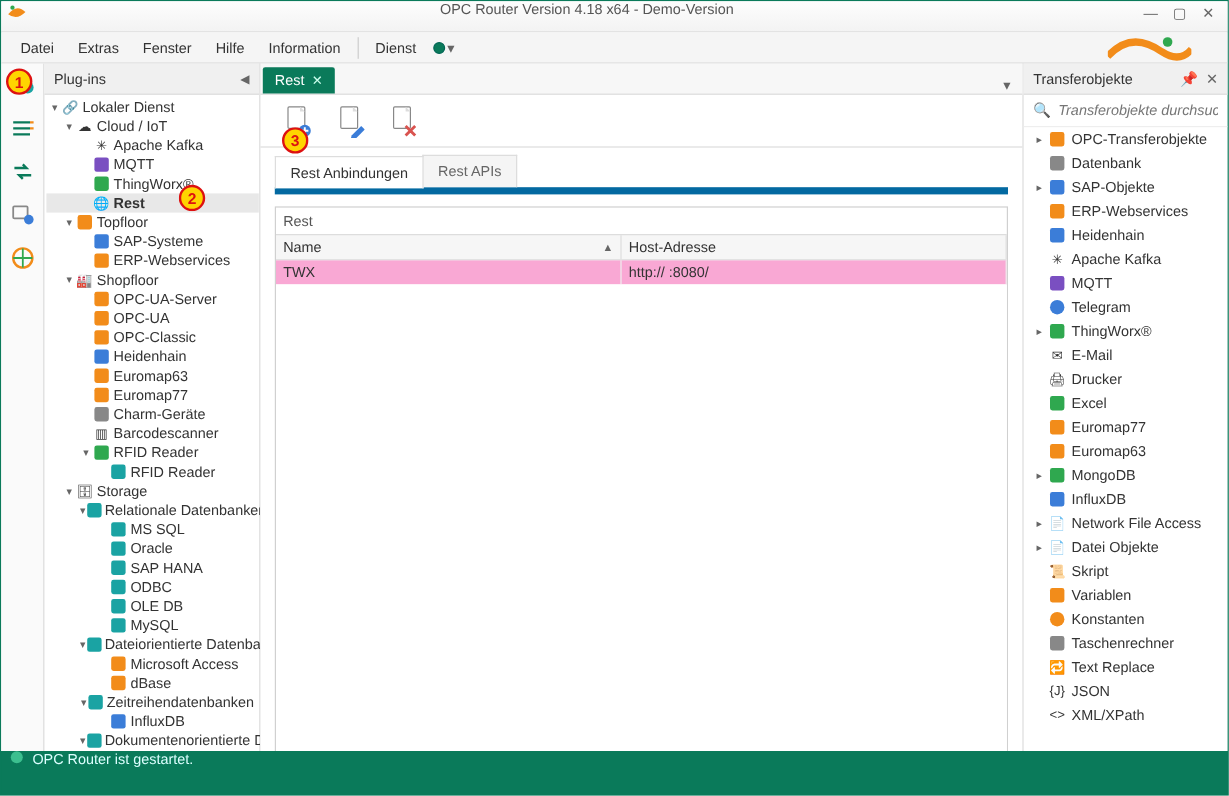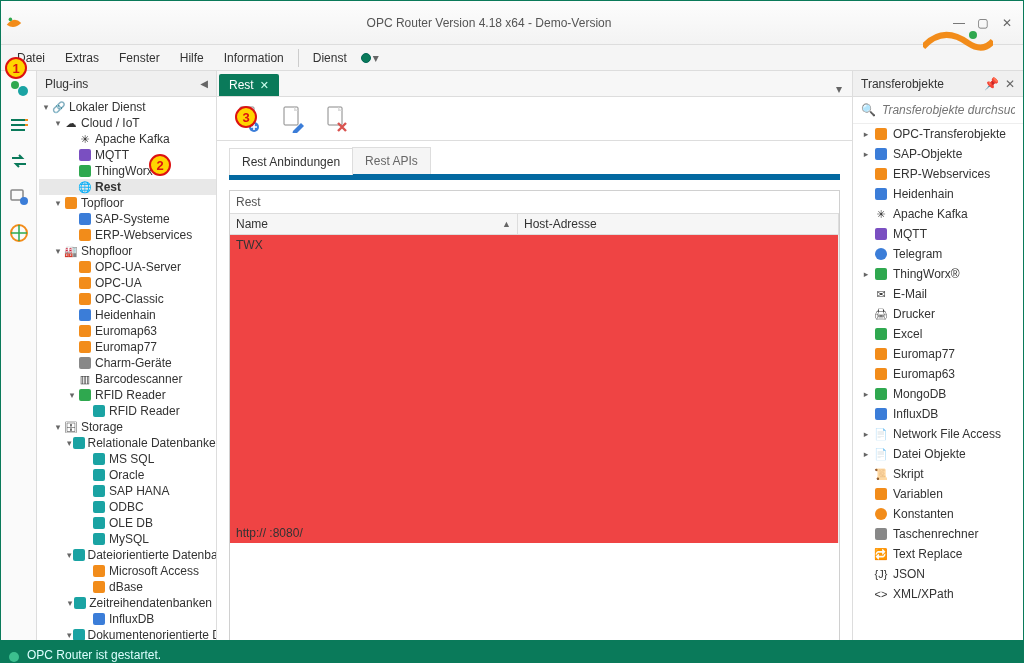--- a/index.html
+++ b/index.html
@@ -1,19 +1,19 @@
 <!DOCTYPE html>
 <html><head>
 <meta charset="utf-8">
 <style>
 * { box-sizing: border-box; margin: 0; padding: 0; font-family: "Segoe UI", Tahoma, sans-serif; font-size: 12px; }
 body { width: 1024px; height: 663px; overflow: hidden; background: #fff; border: 1px solid #0a7a5a; position: relative; }
 
 
-.titlebar { height: 44px; background: linear-gradient(#fdfdfd, #f3f3f3); display: flex; align-items: center; padding: 0 4px; border-bottom: 1px solid #ddd; }
+.titlebar { height: 26px; background: linear-gradient(#fdfdfd, #f3f3f3); display: flex; align-items: flex-start; padding: 0 4px; border-bottom: 1px solid #ddd; }
 .titlebar .logo { width: 18px; height: 18px; margin-right: 8px; }
 .titlebar .title { flex: 1; text-align: center; color: #555; font-size: 12px; }
 .winbtn { width: 24px; height: 20px; display: flex; align-items: center; justify-content: center; color: #666; cursor: pointer; }
 
 
 .menubar { height: 26px; background: #f5f5f5; border-bottom: 1px solid #ddd; display: flex; align-items: center; padding: 0 6px; }
 .menubar .mitem { padding: 4px 10px; color: #333; cursor: pointer; }
 .menubar .sep { width: 1px; height: 18px; background: #ccc; margin: 0 4px; }
 .menubar .dot { width: 10px; height: 10px; border-radius: 50%; background: #0a7a5a; border: 1px solid #065; margin-left: 4px; }
 .menubar .brand-swirl { position: absolute; right: 30px; top: 28px; width: 70px; height: 24px; overflow: hidden; }
@@ -50,40 +50,40 @@
 .toolbar .tbtn { width: 26px; height: 30px; display: flex; align-items: center; justify-content: center; cursor: pointer; }
 .subtabs { display: flex; border-bottom: 6px solid #0369a1; margin: 6px 12px 10px 12px; }
 .subtab { padding: 6px 12px; border: 1px solid #ddd; border-bottom: none; background: #fff; color: #333; cursor: pointer; margin-right: -1px; }
 .subtab.active { background: #fff; position: relative; top: 1px; }
 .subtab.inactive { background: #f5f5f5; color: #666; }
 .grid-area { margin: 0 12px 12px 12px; border: 1px solid #d0d0d0; flex: 1; display: flex; flex-direction: column; }
 .grid-title { padding: 4px 6px; color: #555; }
 .grid-head { display: flex; background: #f6f6f6; border-top: 1px solid #ddd; border-bottom: 1px solid #ddd; }
 .gh { padding: 3px 6px; border-right: 1px solid #ddd; color: #333; display: flex; align-items: center; }
 .gh.name { flex: 0 0 288px; } .gh.addr { flex: 1; }
-.grid-row { display: flex; background: #ef4444; flex-direction: column; }
+.grid-row { display: flex; background: #f9a8d4; }
 .gc { padding: 3px 6px; border-right: 1px solid #eee; color: #333; }
 .gc.name { flex: 0 0 288px; } .gc.addr { flex: 1; }
 .grid-body { flex: 1; background: #fff; }
 
 
 .right { width: 170px; display: flex; flex-direction: column; }
 .right .panel-header .pin { margin-left: auto; display: flex; gap: 6px; color: #666; }
 .search { display: flex; align-items: center; padding: 6px 8px; color: #999; border-bottom: 1px solid #eee; }
 .search .mag { margin-right: 6px; color: #aaa; }
 .search input { border: none; outline: none; width: 100%; color: #999; font-style: italic; }
 .rsec-head { padding: 6px 8px; font-weight: 600; color: #333; display: flex; align-items: center; border-bottom: 1px solid #eee; }
 .rsec-head .chev { margin-left: auto; color: #666; cursor: pointer; }
 .rlist { flex: 1; overflow: auto; }
 .rl { display: flex; align-items: center; height: 20px; padding: 0 6px 0 8px; color: #333; cursor: pointer; }
 .rl .tw { width: 10px; color: #666; font-size: 9px; text-align: center; }
 .rl .ic { width: 16px; height: 16px; margin: 0 4px 0 2px; display: inline-flex; align-items: center; justify-content: center; font-size: 11px; }
 
 
-.status { position: absolute; bottom: 0; left: 0; right: 0; height: 22px; background: #0a7a5a; color: #dff; display: flex; align-items: flex-end; padding: 0 8px; }
+.status { position: absolute; bottom: 0; left: 0; right: 0; height: 36px; background: #0a7a5a; color: #dff; display: flex; align-items: flex-start; padding: 0 8px; }
 .status .dot2 { width: 10px; height: 10px; border-radius: 50%; background: #3cbf8f; margin-right: 8px; }
 
 
 .anno { position: absolute; width: 22px; height: 22px; border-radius: 50%; background: #ffd400; border: 2px solid #d11; color: #d11; font-weight: 700; font-size: 13px; display: flex; align-items: center; justify-content: center; z-index: 50; }
 
 
 .sq { width: 12px; height: 12px; border-radius: 2px; }
 .orange { background: #f28c1a; } .blue { background: #3b7dd8; } .green { background: #2fa84f; }
 .purple { background: #7a4fc1; } .teal { background: #1aa3a3; } .gray { background: #888; }
 </style>
@@ -455,20 +455,27 @@
     </div>
     <div class="rlist">
       <div class="rl">
           <span class="tw">▸</span>
           <span class="ic">
             <span class="sq orange"></span>
           </span>
           <span>OPC-Transferobjekte</span>
         </div>
       <div class="rl">
+          <span class="tw"></span>
+          <span class="ic">
+            <span class="sq gray"></span>
+          </span>
+          <span>Datenbank</span>
+        </div>
+      <div class="rl">
           <span class="tw">▸</span>
           <span class="ic">
             <span class="sq blue"></span>
           </span>
           <span>SAP-Objekte</span>
         </div>
       <div class="rl">
           <span class="tw"></span>
           <span class="ic">
             <span class="sq orange"></span>

